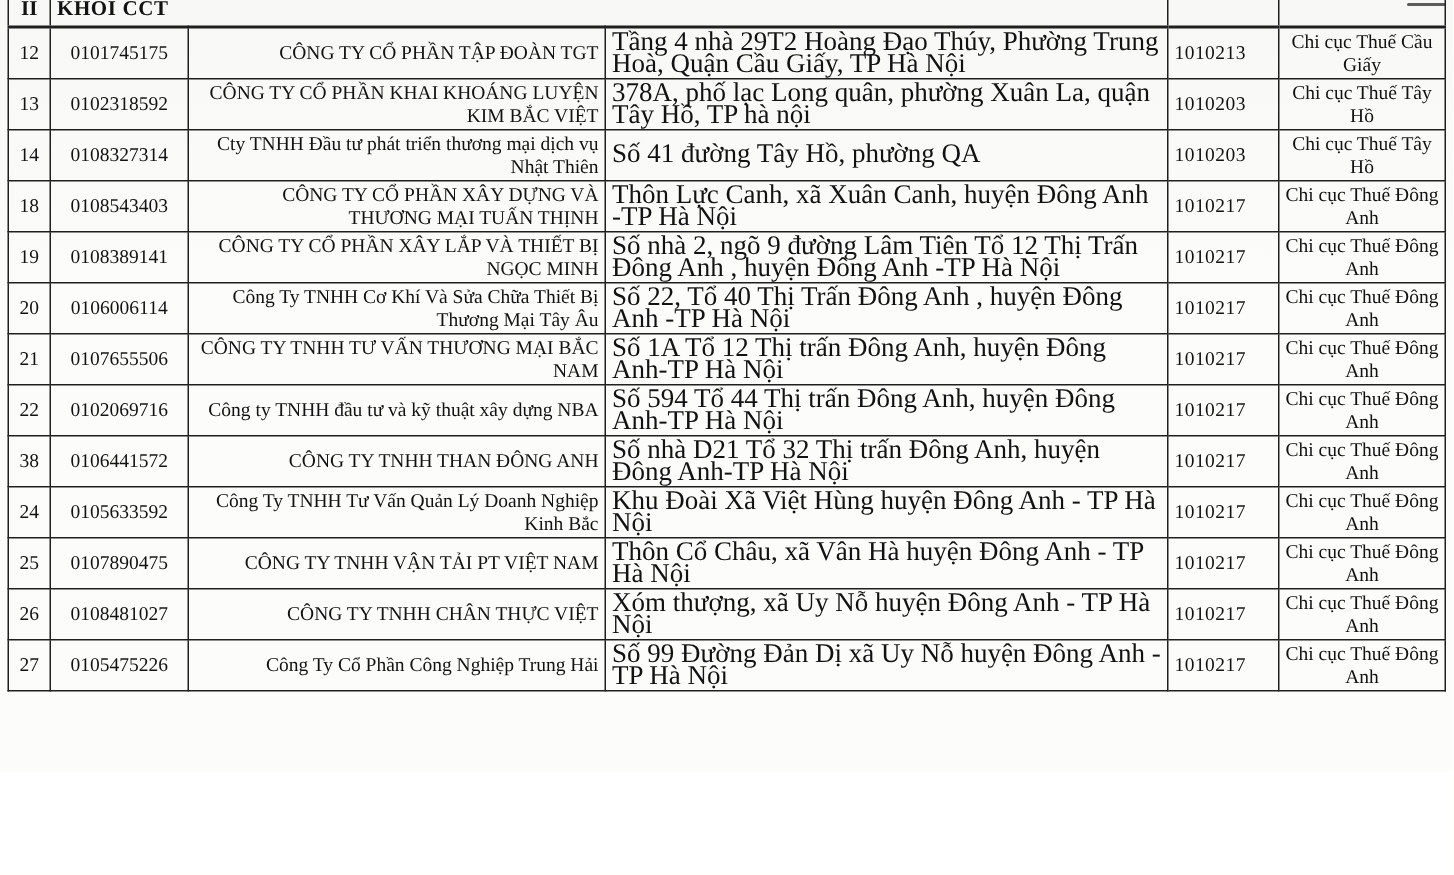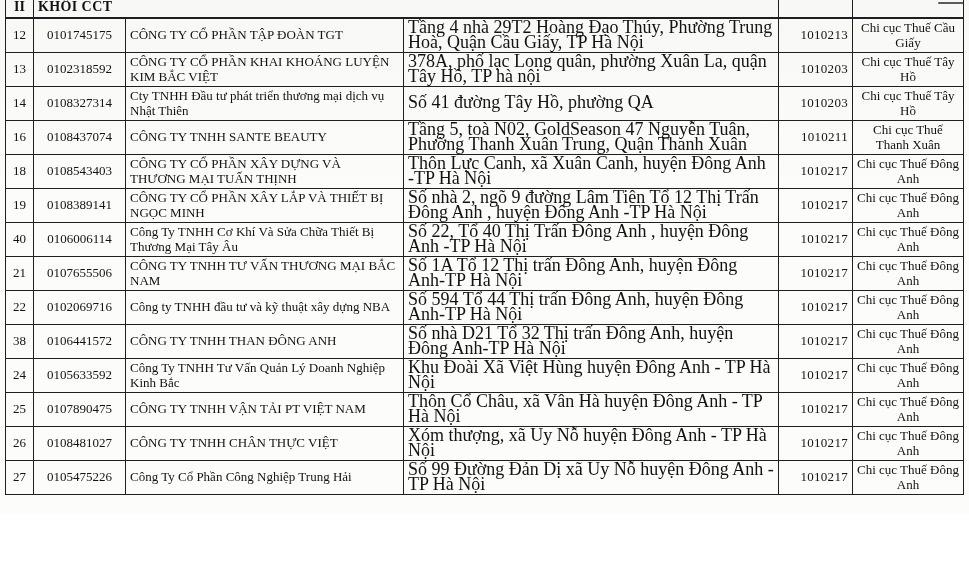--- a/index.html
+++ b/index.html
@@ -42,23 +42,23 @@
     font-weight: bold;
     font-size: 14px;
     vertical-align: bottom;
     padding-bottom: 2px;
   }
   tr.data-row {
     height: 33px;
   }
   .c-no   { text-align: center; }
   .c-mst  { text-align: center; padding-left: 6px; }
-  .c-name { text-align: left; }
+  .c-name { text-align: right; }
   .c-addr { text-align: left; font-size: 18px; padding-left: 3px; padding-right: 2px; }
-  .c-code { text-align: right; letter-spacing: 0.3px; }
+  .c-code { text-align: left; letter-spacing: 0.3px; }
   .c-office { text-align: center; padding-left: 2px; padding-right: 2px; }
   .section-title-cell { padding-left: 6px; letter-spacing: 0.4px; }
   
   .artifact {
     position: absolute;
     background: rgba(90,90,90,0.28);
     border-radius: 1px;
   }
   .a1 { left: 28px;  top: 572px; width: 2px;  height: 4px; }
   .a2 { left: 118px; top: 574px; width: 3px;  height: 2px; }
@@ -104,45 +104,37 @@
     </tr>
         <tr class="data-row">
       <td class="c-no">14</td>
       <td class="c-mst">0108327314</td>
       <td class="c-name">Cty TNHH Đầu tư phát triển thương mại dịch vụ Nhật Thiên</td>
       <td class="c-addr">Số 41 đường Tây Hồ, phường QA</td>
       <td class="c-code">1010203</td>
       <td class="c-office">Chi cục Thuế Tây Hồ</td>
     </tr>
         <tr class="data-row">
-      <td class="c-no">16</td>
-      <td class="c-mst">0108437074</td>
-      <td class="c-name">CÔNG TY TNHH SANTE BEAUTY</td>
-      <td class="c-addr">Tầng 5, toà N02, GoldSeason 47 Nguyễn Tuân, Phường Thanh Xuân Trung, Quận Thanh Xuân</td>
-      <td class="c-code">1010211</td>
-      <td class="c-office">Chi cục Thuế Thanh Xuân</td>
-    </tr>
-        <tr class="data-row">
       <td class="c-no">18</td>
       <td class="c-mst">0108543403</td>
       <td class="c-name">CÔNG TY CỔ PHẦN XÂY DỰNG VÀ THƯƠNG MẠI TUẤN THỊNH</td>
       <td class="c-addr">Thôn Lực Canh, xã Xuân Canh, huyện Đông Anh -TP Hà Nội</td>
       <td class="c-code">1010217</td>
       <td class="c-office">Chi cục Thuế Đông Anh</td>
     </tr>
         <tr class="data-row">
       <td class="c-no">19</td>
       <td class="c-mst">0108389141</td>
       <td class="c-name">CÔNG TY CỔ PHẦN XÂY LẮP VÀ THIẾT BỊ NGỌC MINH</td>
       <td class="c-addr">Số nhà 2, ngõ 9 đường Lâm Tiên Tổ 12 Thị Trấn Đông Anh , huyện Đông Anh -TP Hà Nội</td>
       <td class="c-code">1010217</td>
       <td class="c-office">Chi cục Thuế Đông Anh</td>
     </tr>
         <tr class="data-row">
-      <td class="c-no">40</td>
+      <td class="c-no">20</td>
       <td class="c-mst">0106006114</td>
       <td class="c-name">Công Ty TNHH Cơ Khí Và Sửa Chữa Thiết Bị Thương Mại Tây Âu</td>
       <td class="c-addr">Số 22, Tổ 40 Thị Trấn Đông Anh , huyện Đông Anh -TP Hà Nội</td>
       <td class="c-code">1010217</td>
       <td class="c-office">Chi cục Thuế Đông Anh</td>
     </tr>
         <tr class="data-row">
       <td class="c-no">21</td>
       <td class="c-mst">0107655506</td>
       <td class="c-name">CÔNG TY TNHH TƯ VẤN THƯƠNG MẠI BẮC NAM</td>

